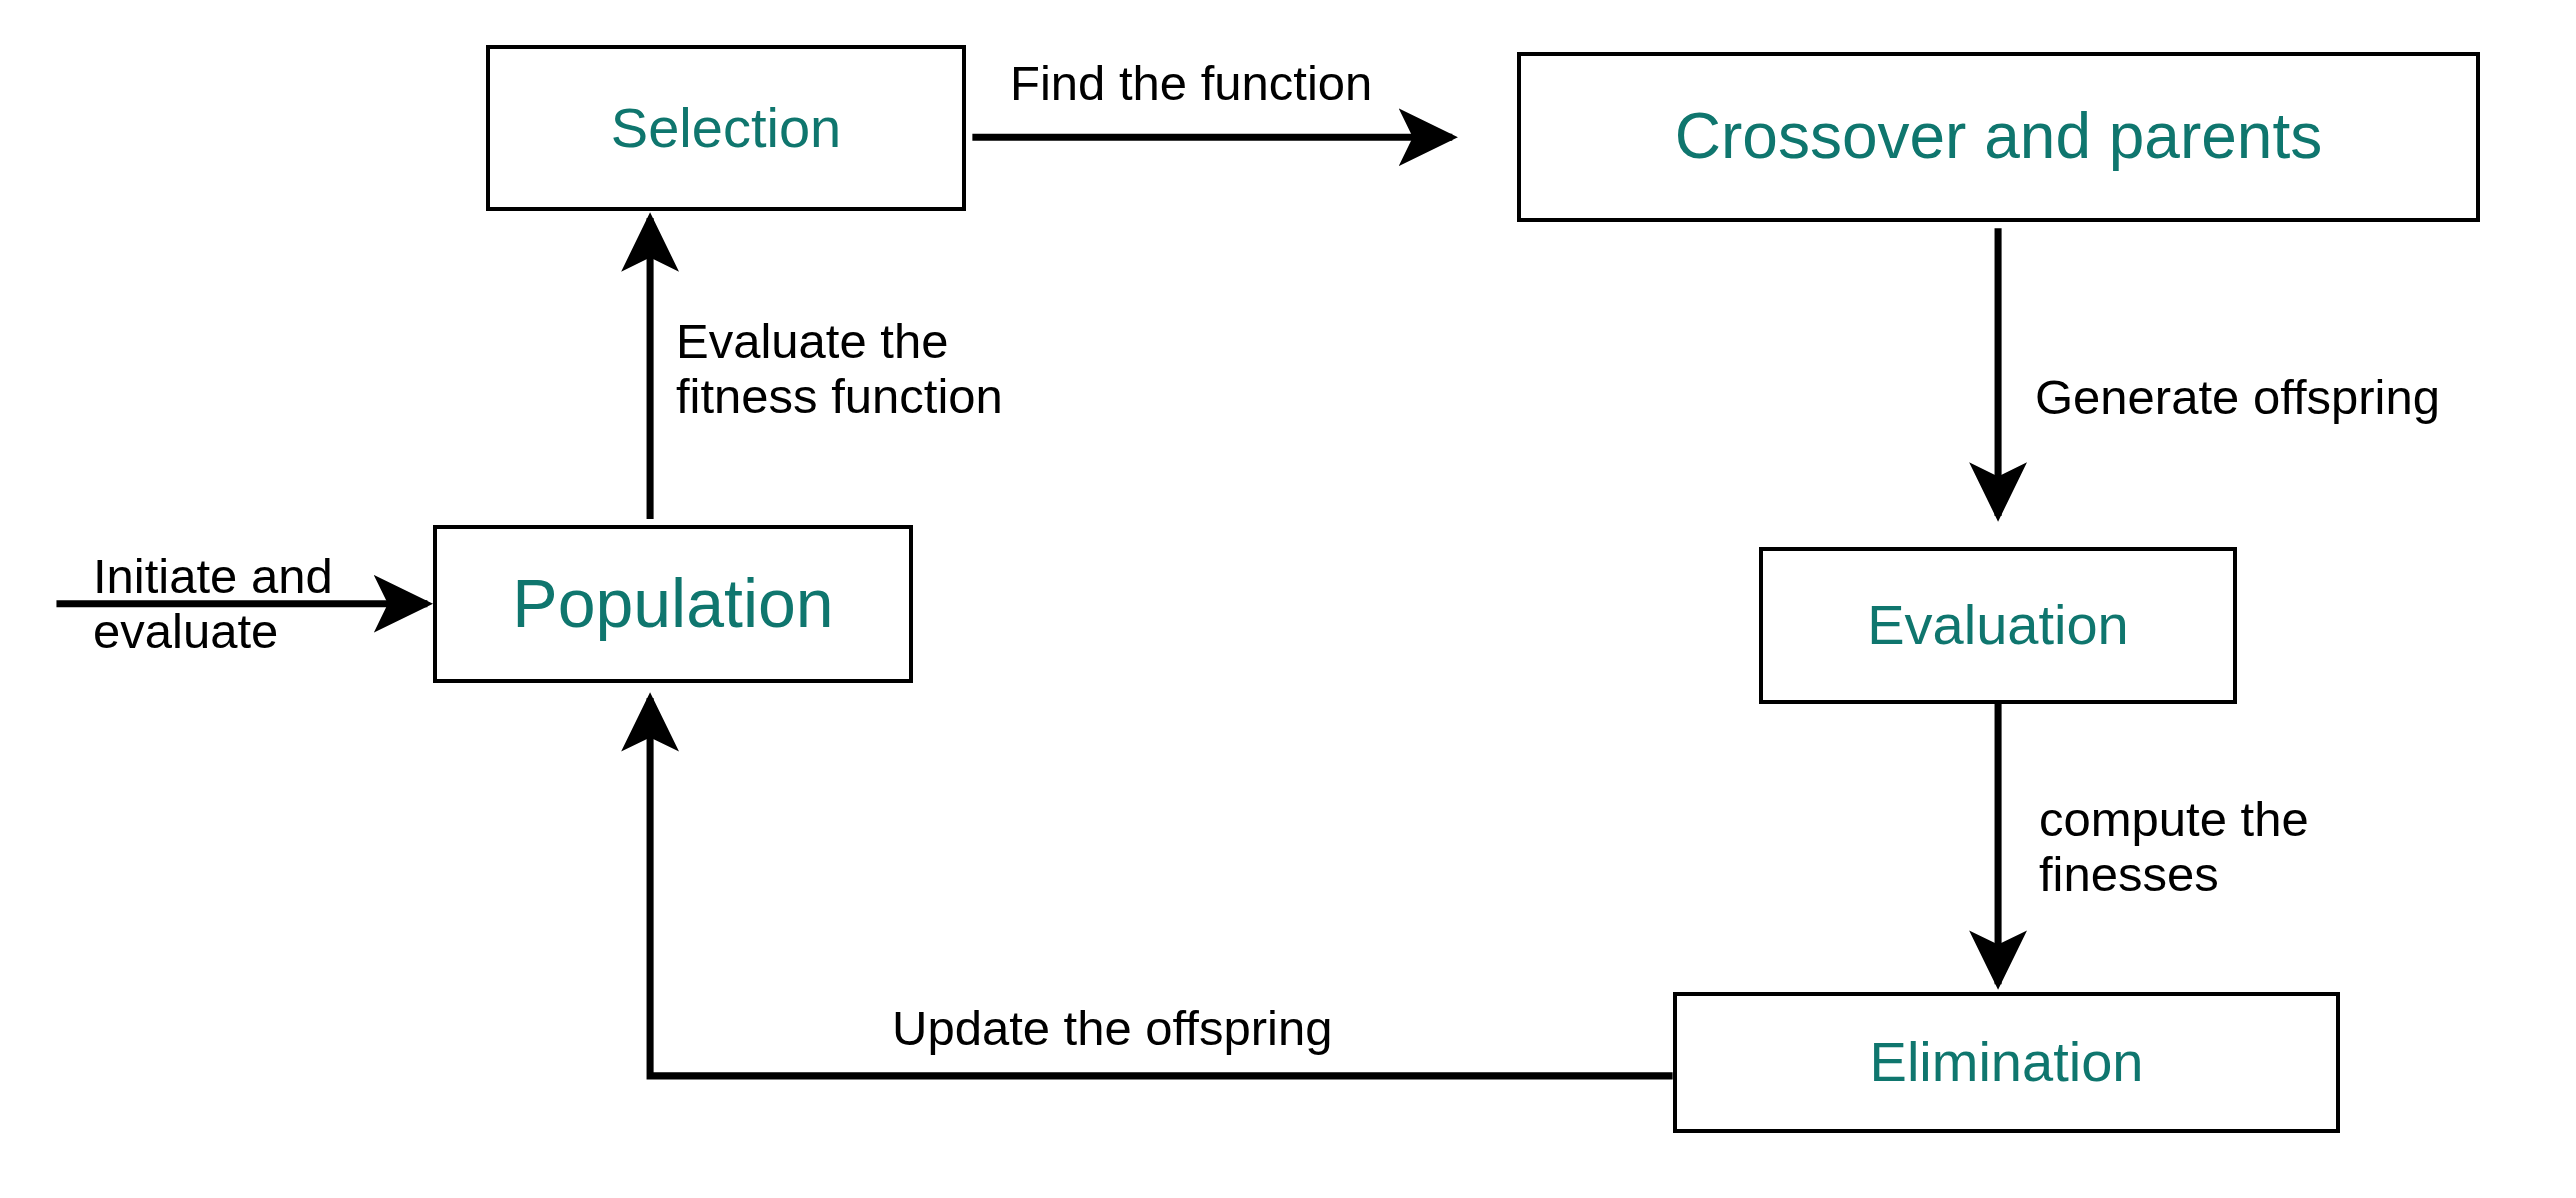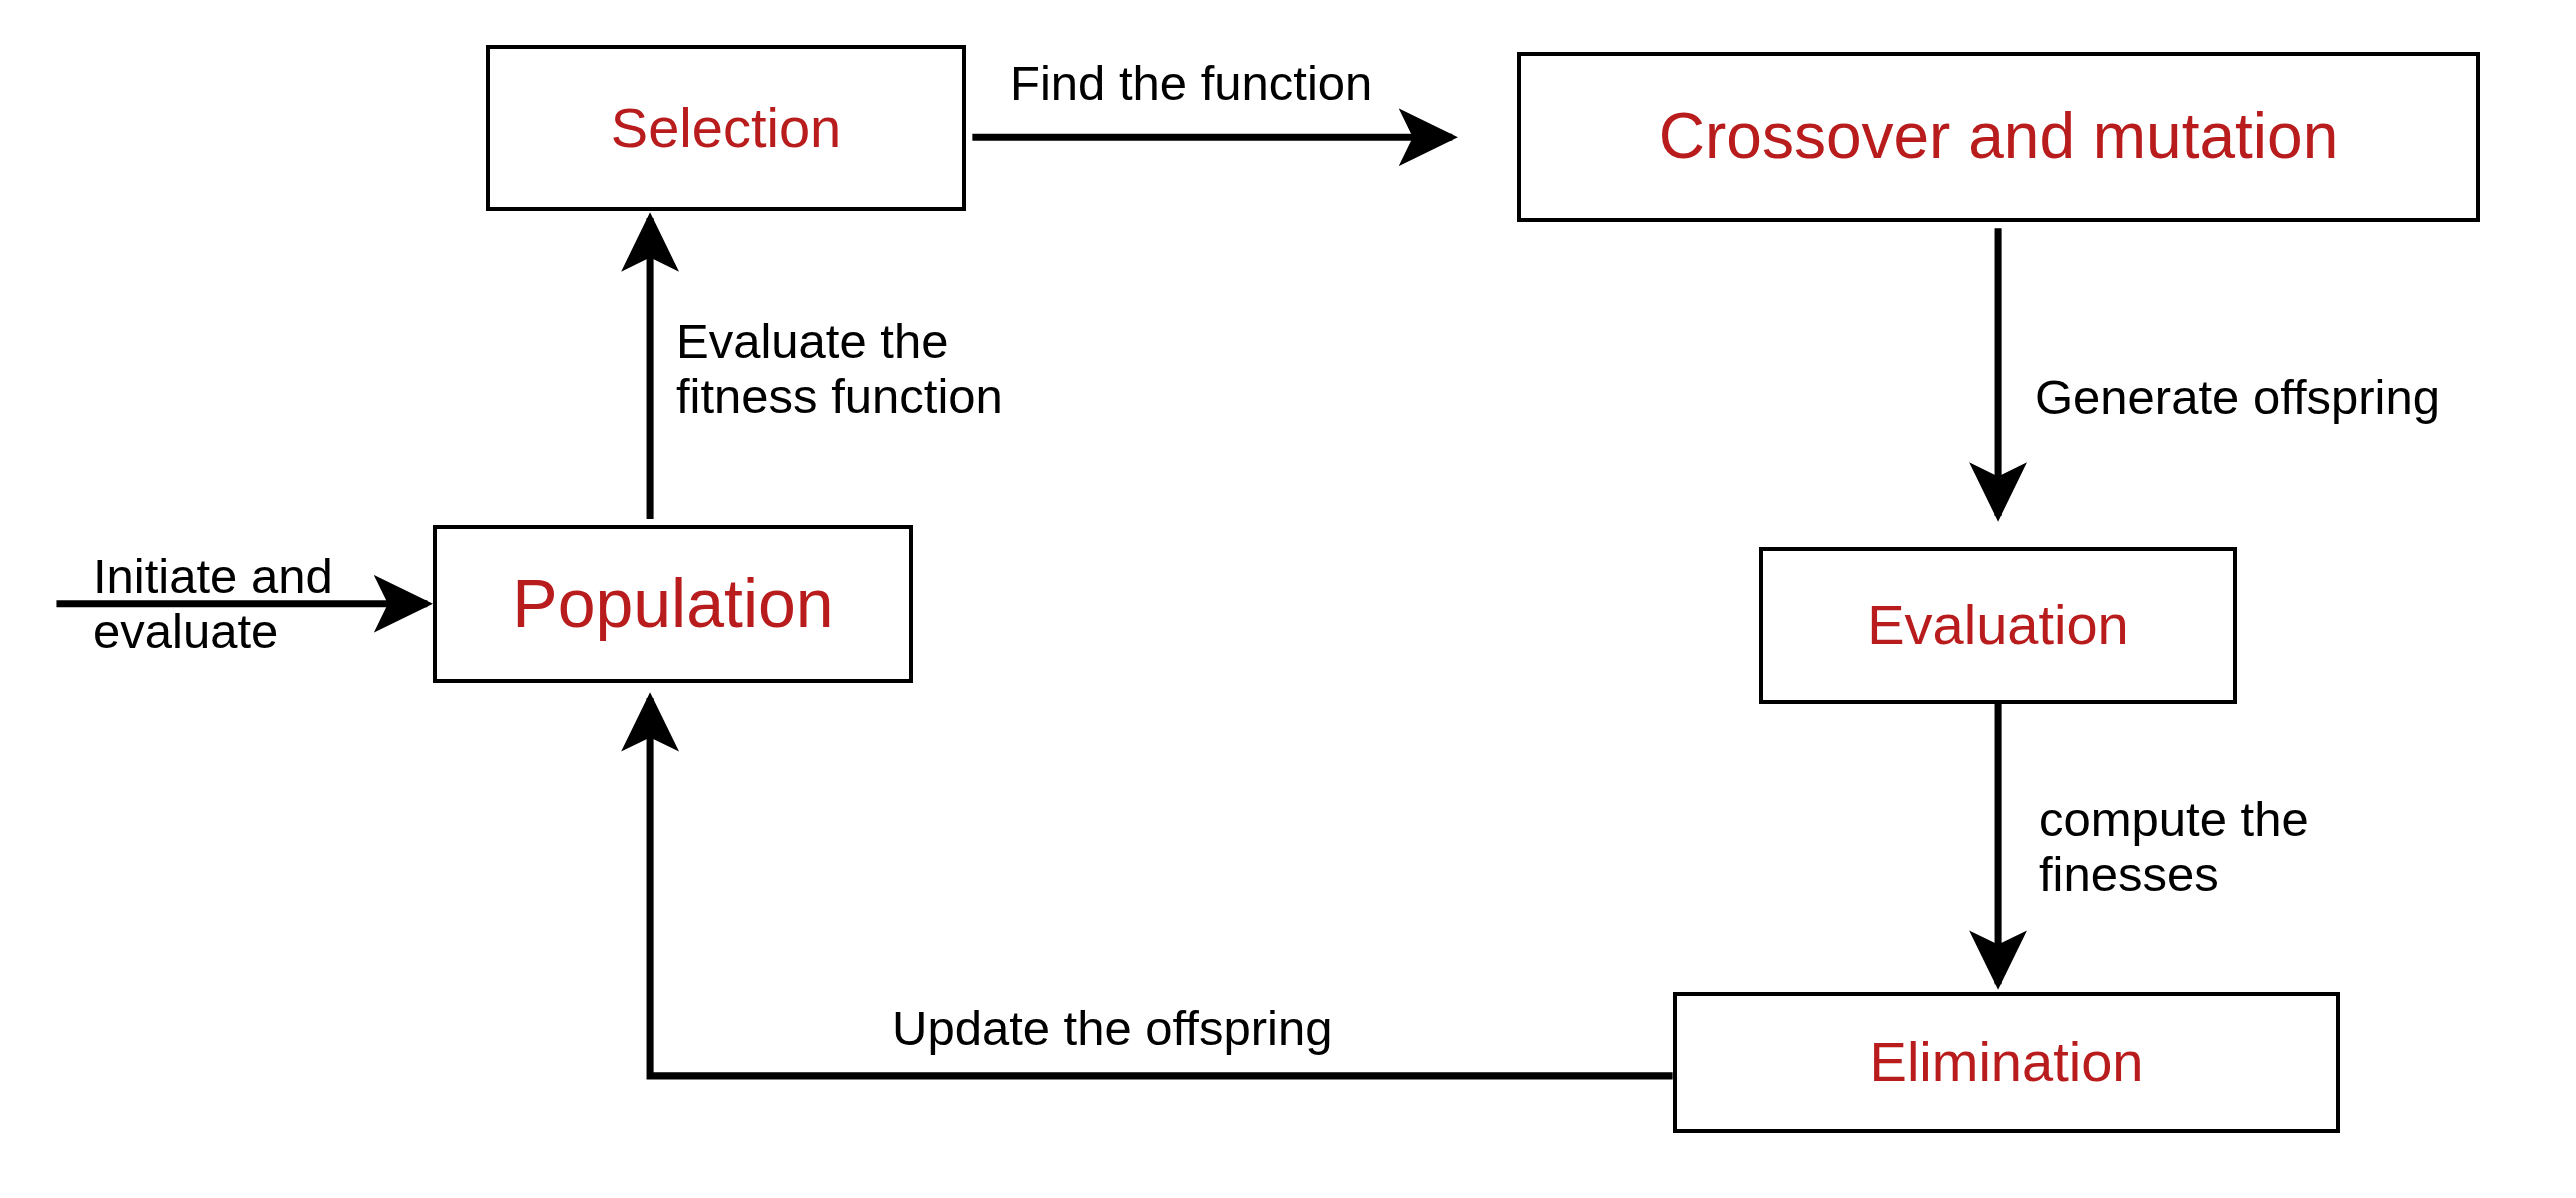--- a/index.html
+++ b/index.html
@@ -24,21 +24,21 @@
     pointer-events: none;
   }
   .node {
     position: absolute;
     box-sizing: border-box;
     border: 4.7px solid #000000;
     background: #ffffff;
     display: flex;
     align-items: center;
     justify-content: center;
-    color: #b91c1c;
+    color: #0f766e;
     line-height: 1.05;
     white-space: nowrap;
   }
   .node-label {
     display: block;
     text-align: center;
   }
   .edge-label {
     position: absolute;
     color: #000000;
@@ -86,21 +86,21 @@
     <line x1="2548" y1="876" x2="2548" y2="1255" stroke="#000000" stroke-width="9" marker-end="url(#ah)"></line>
 
     <polyline points="2133,1372 829,1372 829,890" fill="none" stroke="#000000" stroke-width="9" marker-end="url(#ah)"></polyline>
   </svg>
 
   <div class="node" id="node-selection">
     <span class="node-label">Selection</span>
   </div>
 
   <div class="node" id="node-crossover">
-    <span class="node-label">Crossover and mutation</span>
+    <span class="node-label">Crossover and parents</span>
   </div>
 
   <div class="node" id="node-population">
     <span class="node-label">Population</span>
   </div>
 
   <div class="node" id="node-evaluation">
     <span class="node-label">Evaluation</span>
   </div>
 

